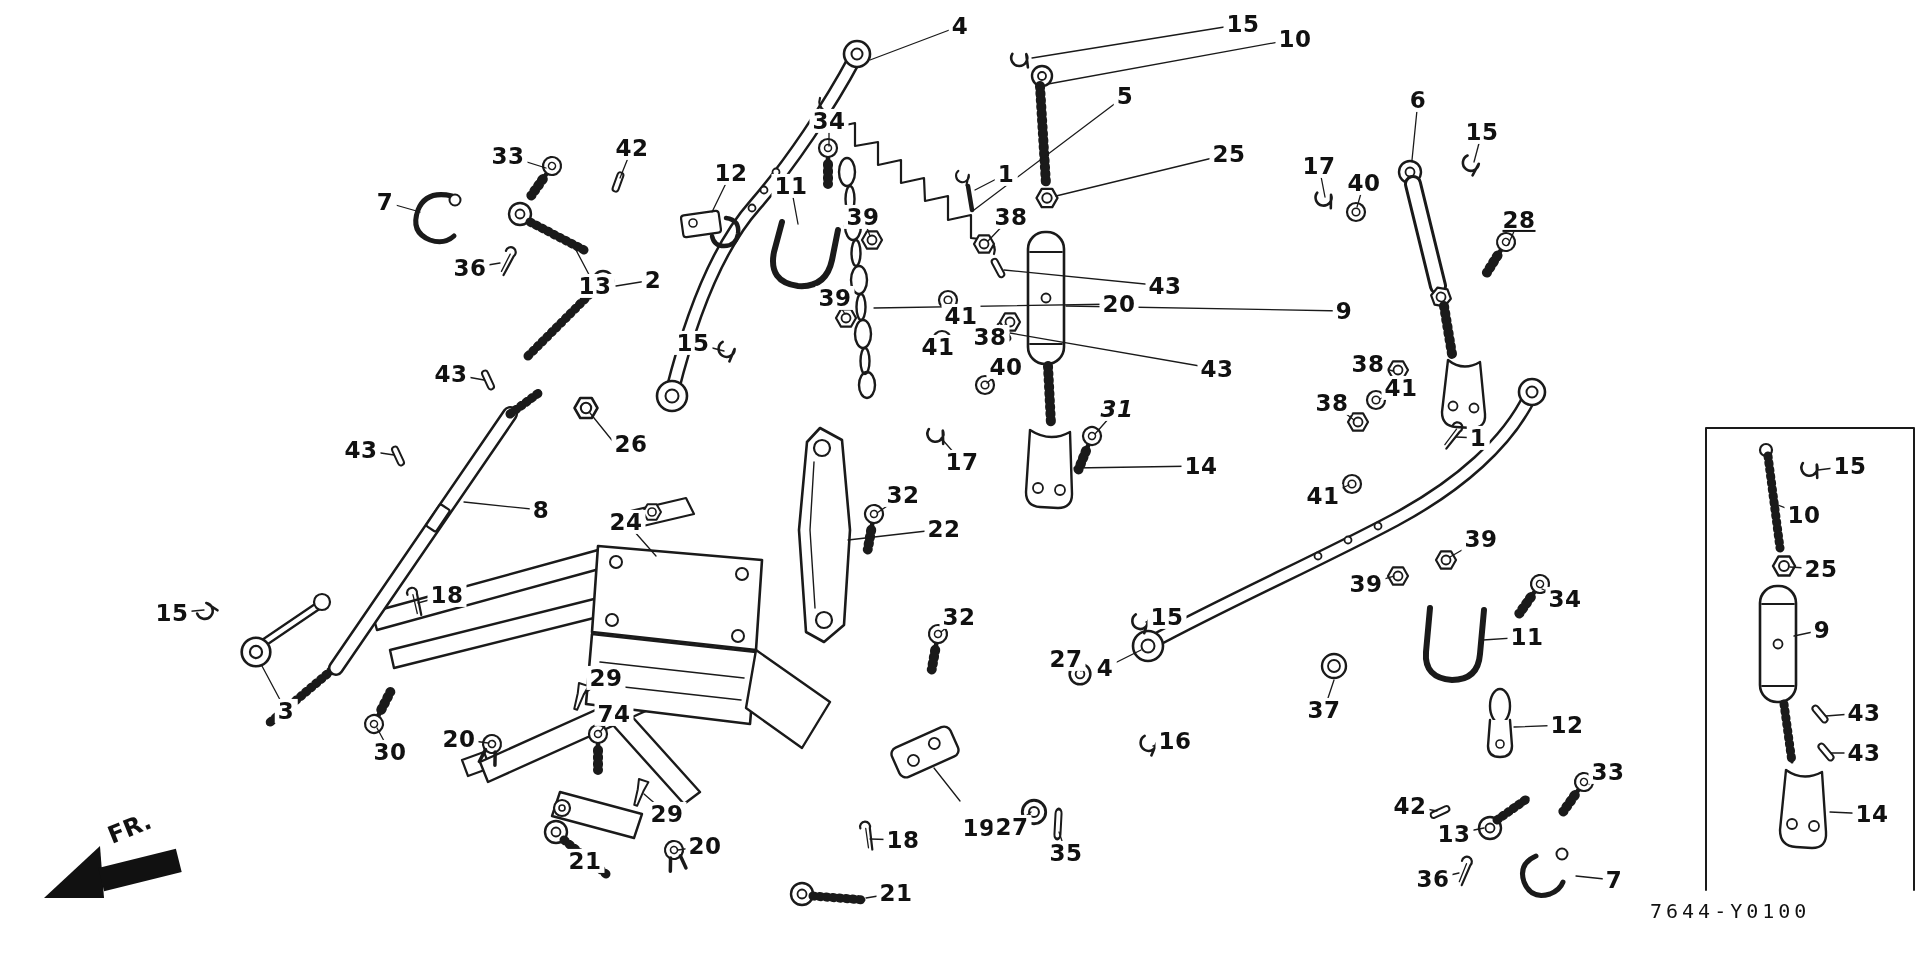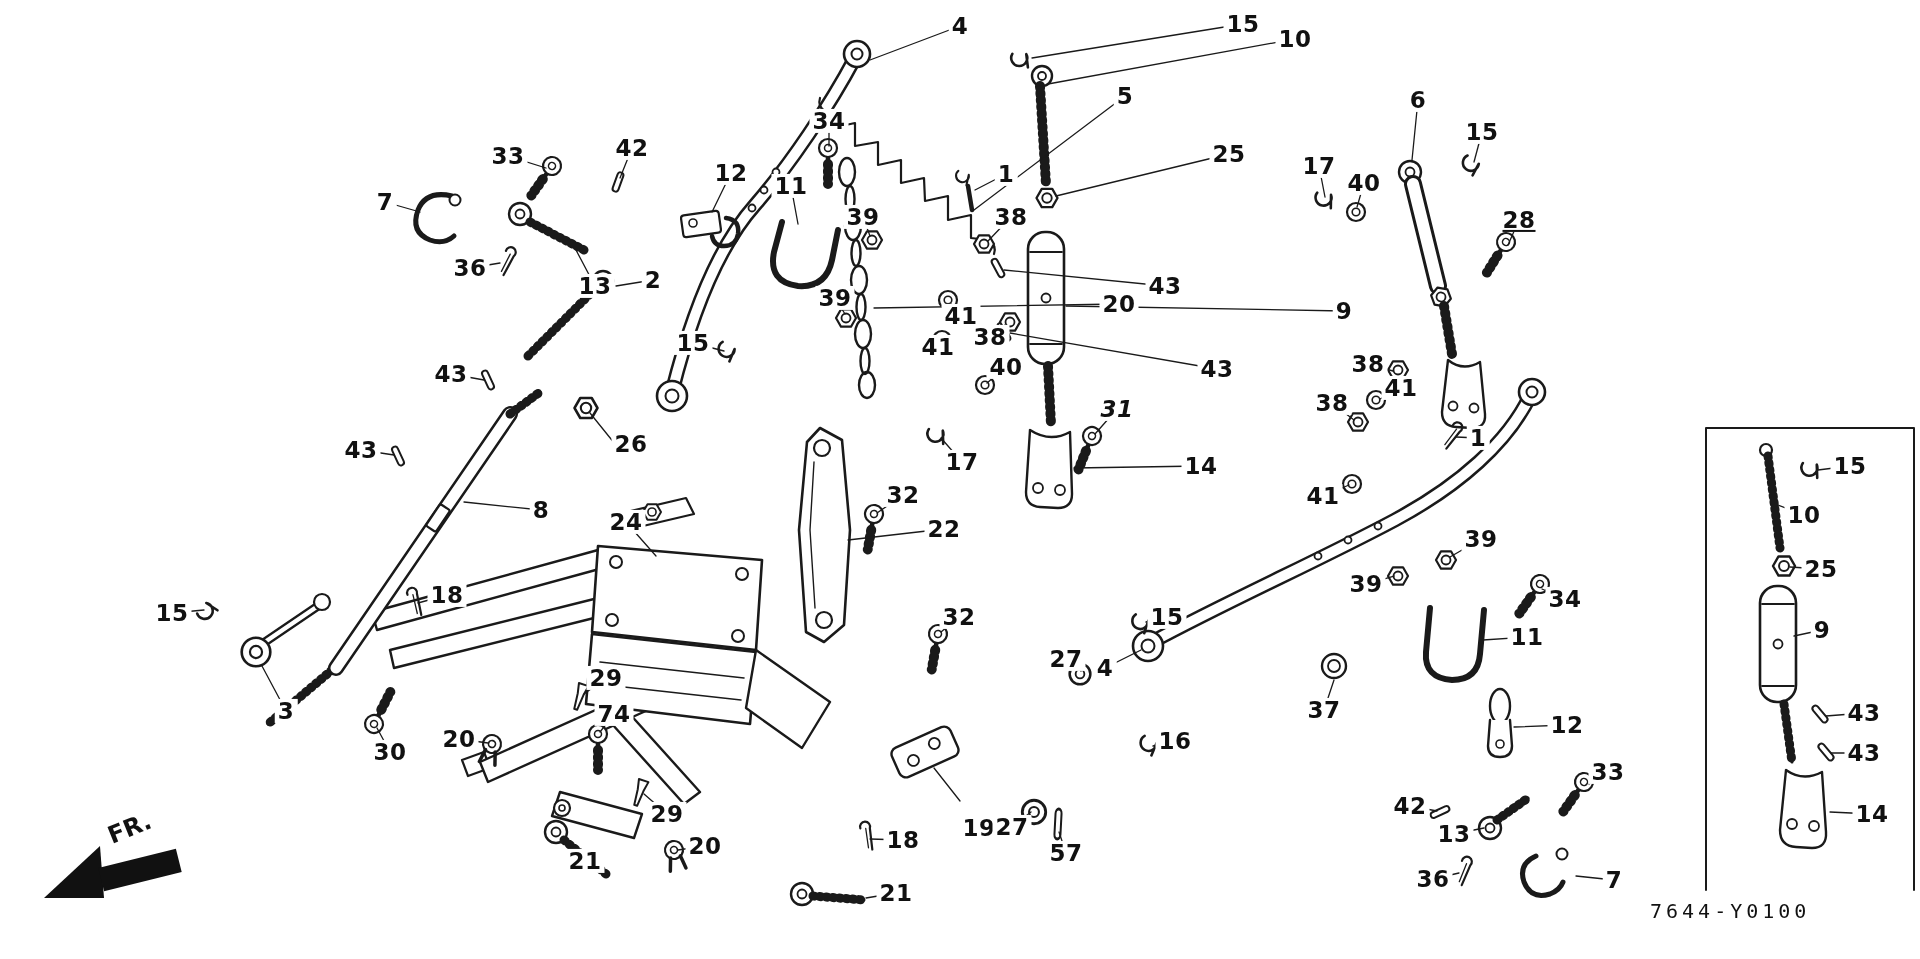--- a/index.html
+++ b/index.html
@@ -481,21 +481,21 @@
       <div class="callout" style="left: 614px; top: 714px;">74</div>
       <div class="callout" style="left: 459px; top: 739px;">20</div>
       <div class="callout" style="left: 1175px; top: 741px;">16</div>
       <div class="callout" style="left: 1567px; top: 725px;">12</div>
       <div class="callout" style="left: 1864px; top: 713px;">43</div>
       <div class="callout" style="left: 1864px; top: 753px;">43</div>
       <div class="callout" style="left: 960px; top: 828px; margin-left: 19px;">19</div>
       <div class="callout" style="left: 667px; top: 814px;">29</div>
       <div class="callout" style="left: 1012px; top: 827px;">27</div>
       <div class="callout" style="left: 1608px; top: 772px;">33</div>
-      <div class="callout" style="left: 1066px; top: 853px;">57</div>
+      <div class="callout" style="left: 1066px; top: 853px;">35</div>
       <div class="callout" style="left: 1410px; top: 806px;">42</div>
       <div class="callout" style="left: 1454px; top: 834px;">13</div>
       <div class="callout" style="left: 1872px; top: 814px;">14</div>
       <div class="callout" style="left: 585px; top: 861px;">21</div>
       <div class="callout" style="left: 705px; top: 846px;">20</div>
       <div class="callout" style="left: 903px; top: 840px;">18</div>
       <div class="callout" style="left: 1614px; top: 880px;">7</div>
       <div class="callout" style="left: 1433px; top: 879px;">36</div>
       <div class="callout" style="left: 896px; top: 893px;">21</div>
     </div>

